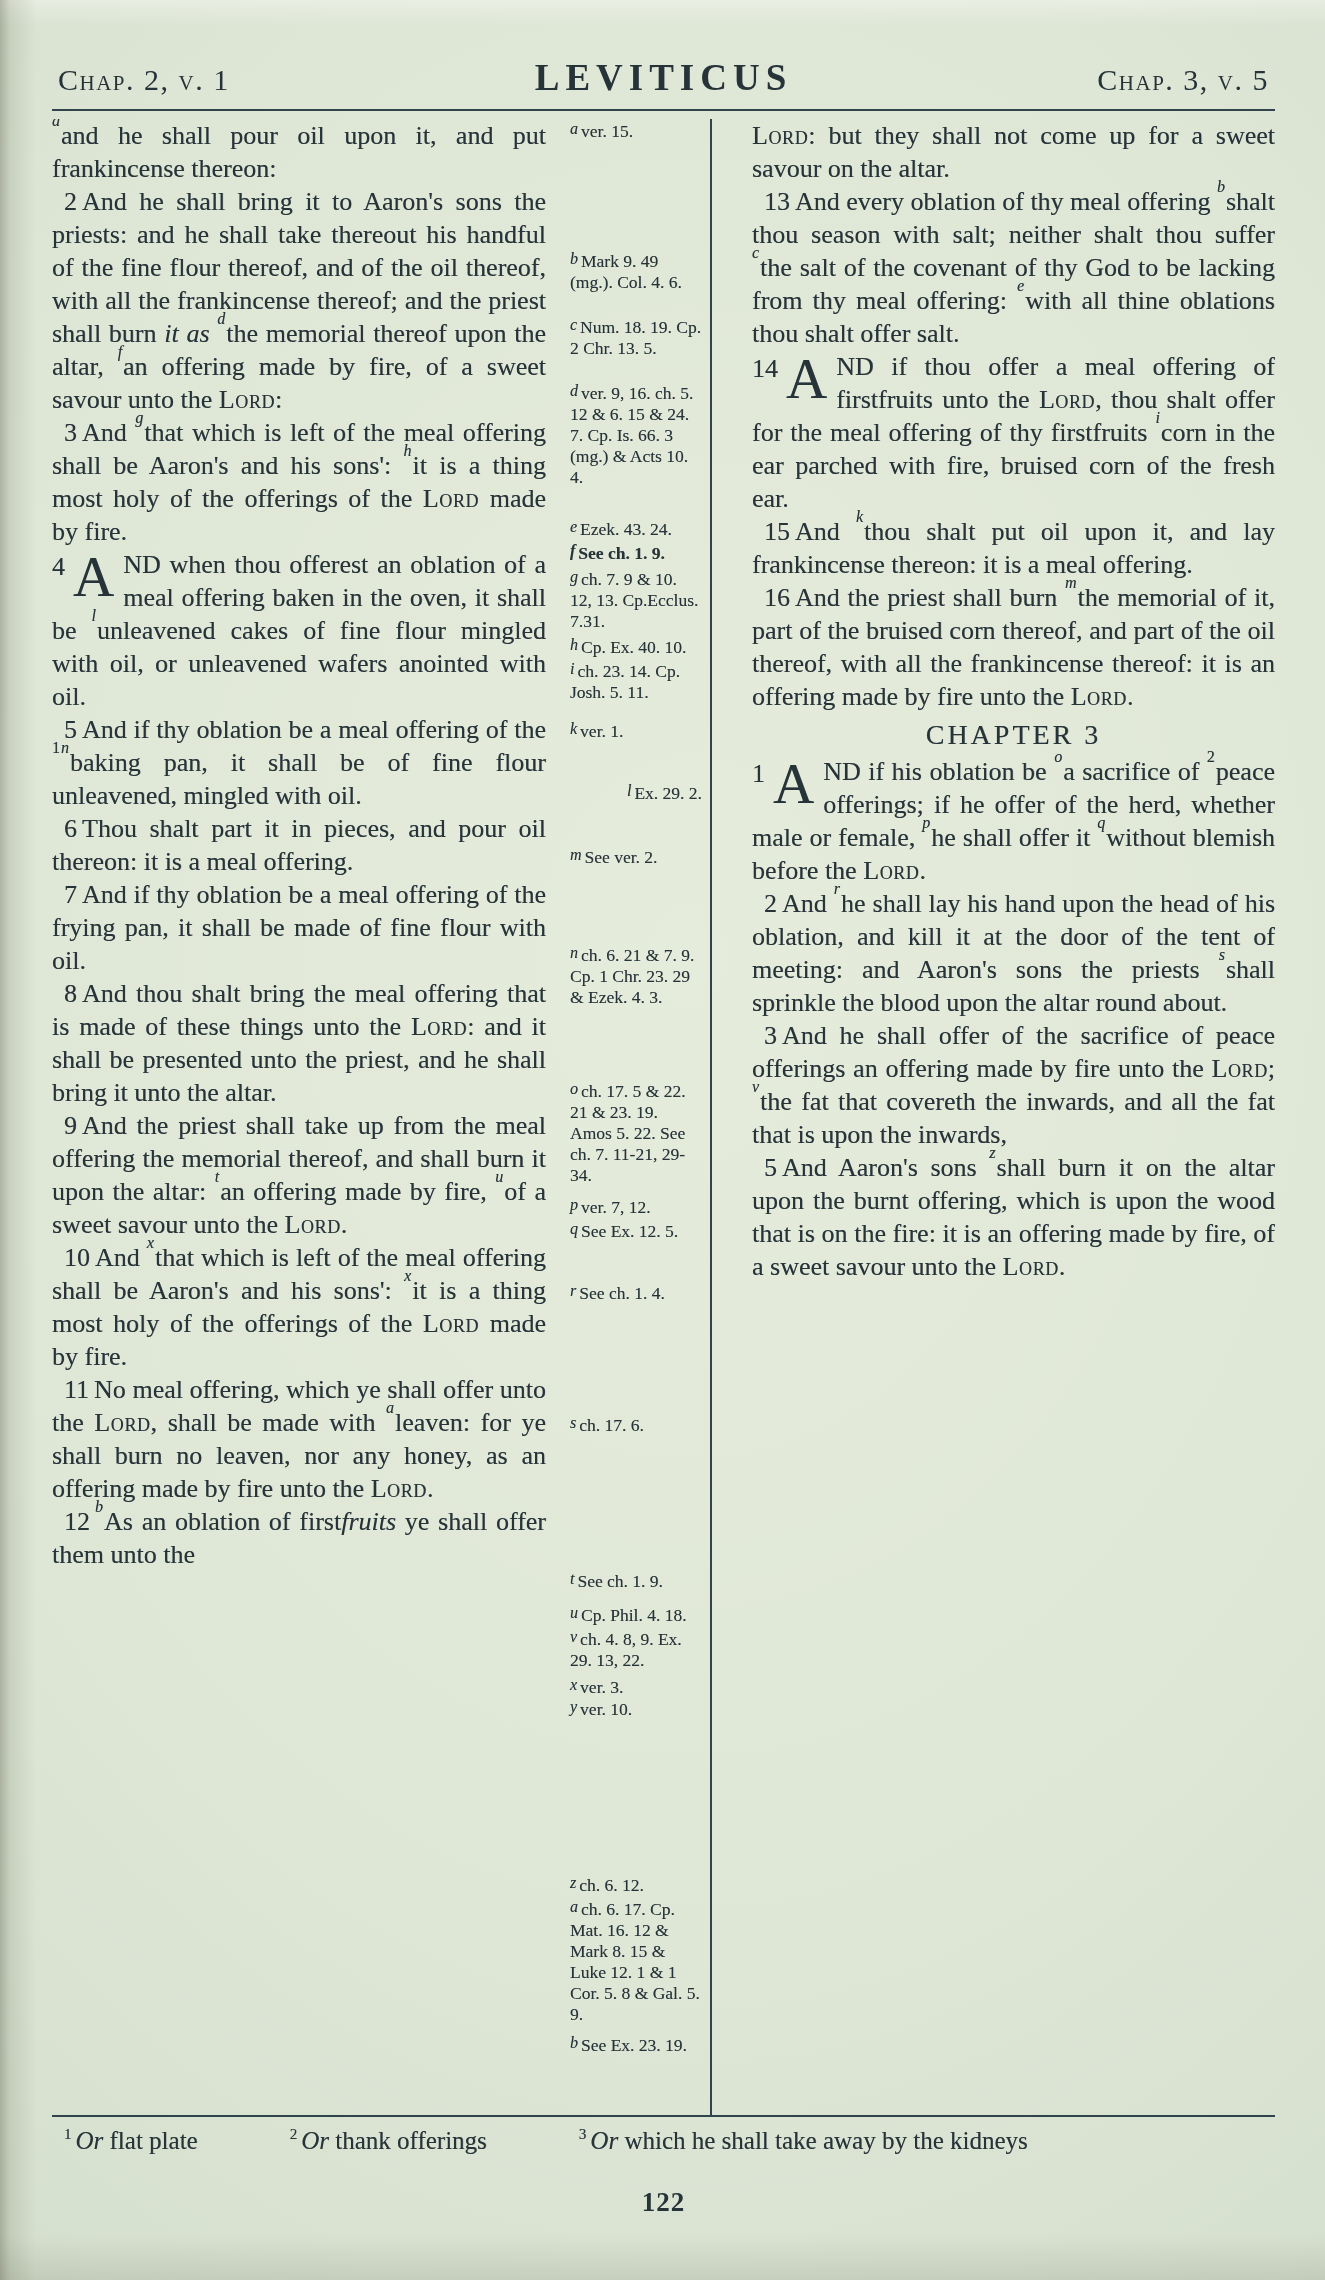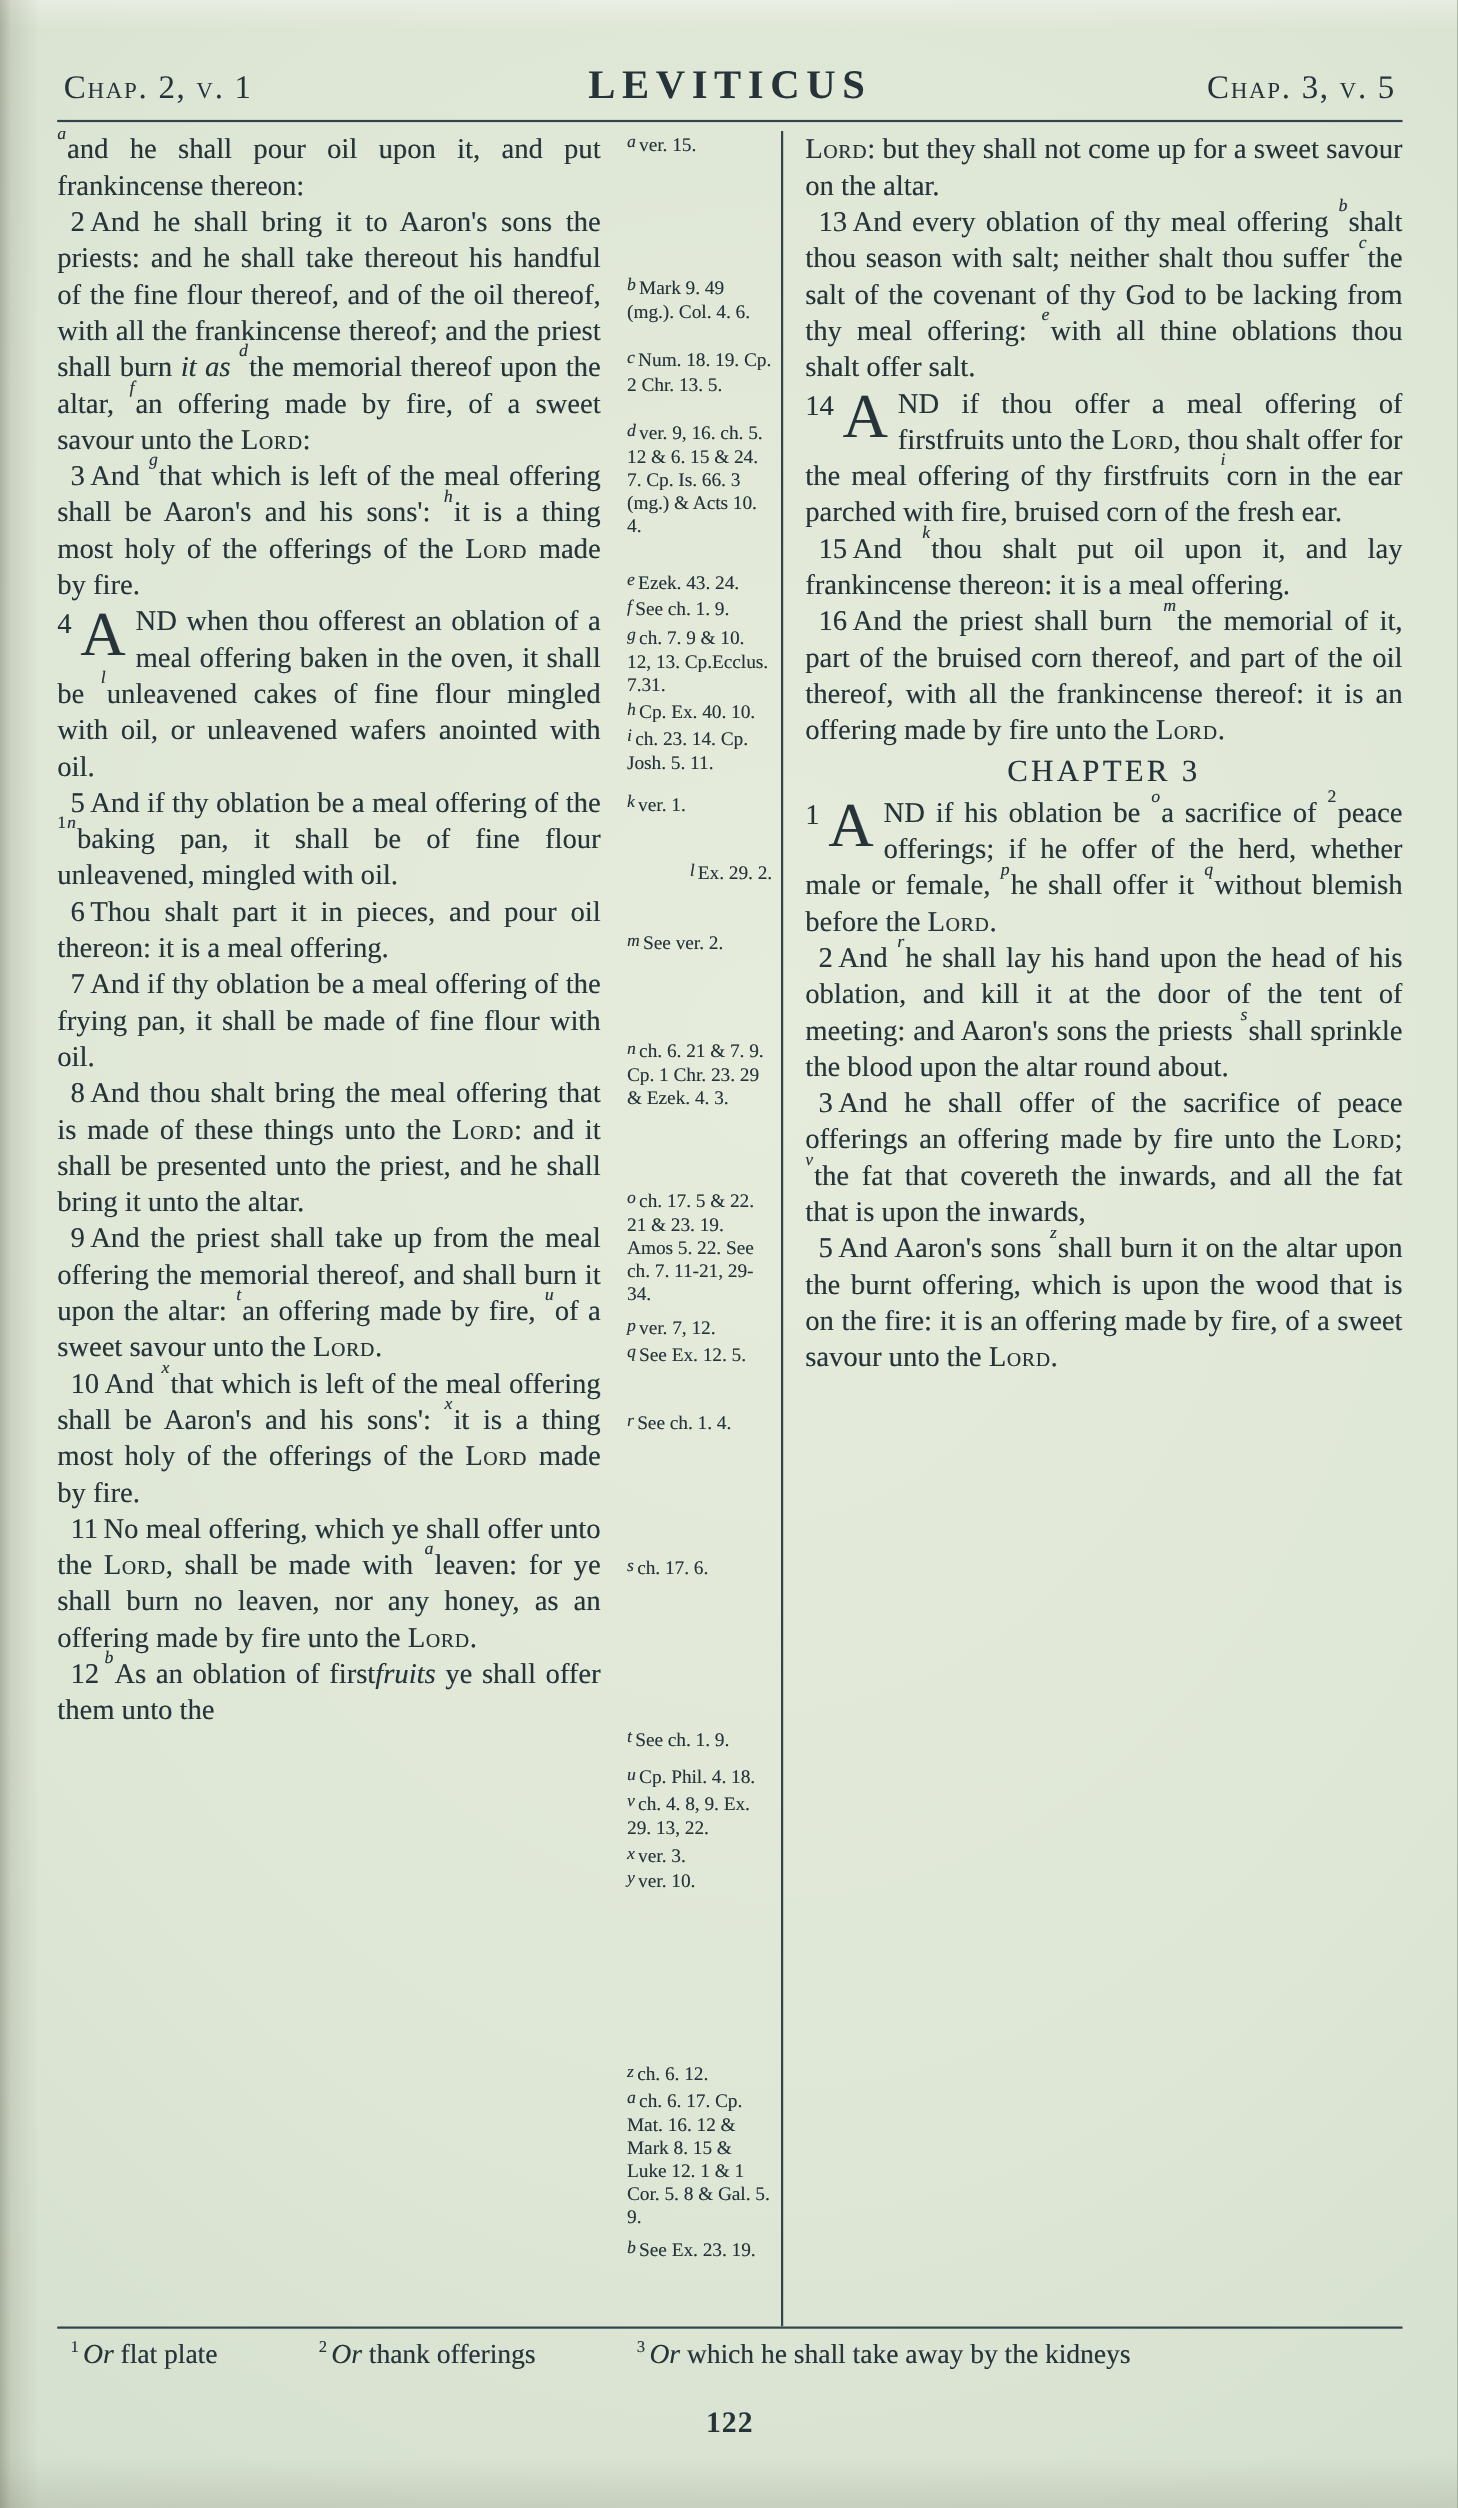--- a/index.html
+++ b/index.html
@@ -28,21 +28,21 @@
     grid-template-columns:506px 152px 2px 563px;
     margin-top:8px;
     height:1996px;
     overflow:hidden;
   }
   .col {
     font-size:26px; line-height:33px; text-align:justify;
     text-shadow:0.3px 0 0 rgba(38,51,57,0.45);
   }
   .col-left { padding-right:12px; }
-  .col-right { padding-left:20px; }
+  .col-right { padding-left:20px;margin-left:20px; }
   .vrule { background:#31434b; }
   .refs { position:relative; font-size:17.5px; line-height:21px; padding:6px 8px 0 12px;
           text-shadow:0.2px 0 0 rgba(38,51,57,0.4); }
   .refitem { position:absolute; left:12px; right:8px; text-align:left; }
   p.verse { text-indent:12px; }
   p.cont, p.dropcap { text-indent:0; }
   .vnum { padding-right:5px; }
   sup.ref { font-size:16px; font-style:italic; line-height:0; position:relative; top:-8px; margin-right:1px; }
   sup.ref.num { font-style:normal; }
   .reflet { font-style:italic; font-size:16px; position:relative; top:-3px; margin-right:3px; }
@@ -88,21 +88,21 @@
           <p class="verse"><span class="vnum">10</span>And <sup class="ref">x</sup>that which is left of the meal offering shall be Aaron's and his sons': <sup class="ref">x</sup>it is a thing most holy of the offerings of the <span class="sc">Lord</span> made by fire.</p>
           <p class="verse"><span class="vnum">11</span>No meal offering, which ye shall offer unto the <span class="sc">Lord</span>, shall be made with <sup class="ref">a</sup>leaven: for ye shall burn no leaven, nor any honey, as an offering made by fire unto the <span class="sc">Lord</span>.</p>
           <p class="verse"><span class="vnum">12</span><sup class="ref">b</sup>As an oblation of first<i>fruits</i> ye shall offer them unto the</p>
         </div>
       <div class="refs">
           <div class="refitem" style="top: 2px;"><span class="reflet">a</span>ver. 15.</div>
           <div class="refitem" style="top: 132px;"><span class="reflet">b</span>Mark 9. 49 (mg.). Col. 4. 6.</div>
           <div class="refitem" style="top: 198px;"><span class="reflet">c</span>Num. 18. 19. Cp. 2 Chr. 13. 5.</div>
           <div class="refitem" style="top: 264px;"><span class="reflet">d</span>ver. 9, 16. ch. 5. 12 &amp; 6. 15 &amp; 24. 7. Cp. Is. 66. 3 (mg.) &amp; Acts 10. 4.</div>
           <div class="refitem" style="top: 400px;"><span class="reflet">e</span>Ezek. 43. 24.</div>
-          <div class="refitem" style="top: 424px;"><span class="reflet">f</span>See ch. 1. 9.</div>
+          <div class="refitem" style="top: 424px; font-weight: bold;"><span class="reflet">f</span>See ch. 1. 9.</div>
           <div class="refitem" style="top: 450px;"><span class="reflet">g</span>ch. 7. 9 &amp; 10. 12, 13. Cp.Ecclus. 7.31.</div>
           <div class="refitem" style="top: 518px;"><span class="reflet">h</span>Cp. Ex. 40. 10.</div>
           <div class="refitem" style="top: 542px;"><span class="reflet">i</span>ch. 23. 14. Cp. Josh. 5. 11.</div>
           <div class="refitem" style="top: 602px;"><span class="reflet">k</span>ver. 1.</div>
           <div class="refitem" style="top: 664px; text-align: right;"><span class="reflet">l</span>Ex. 29. 2.</div>
           <div class="refitem" style="top: 728px;"><span class="reflet">m</span>See ver. 2.</div>
           <div class="refitem" style="top: 826px;"><span class="reflet">n</span>ch. 6. 21 &amp; 7. 9. Cp. 1 Chr. 23. 29 &amp; Ezek. 4. 3.</div>
           <div class="refitem" style="top: 962px;"><span class="reflet">o</span>ch. 17. 5 &amp; 22. 21 &amp; 23. 19. Amos 5. 22. See ch. 7. 11-21, 29-34.</div>
           <div class="refitem" style="top: 1078px;"><span class="reflet">p</span>ver. 7, 12.</div>
           <div class="refitem" style="top: 1102px;"><span class="reflet">q</span>See Ex. 12. 5.</div>

